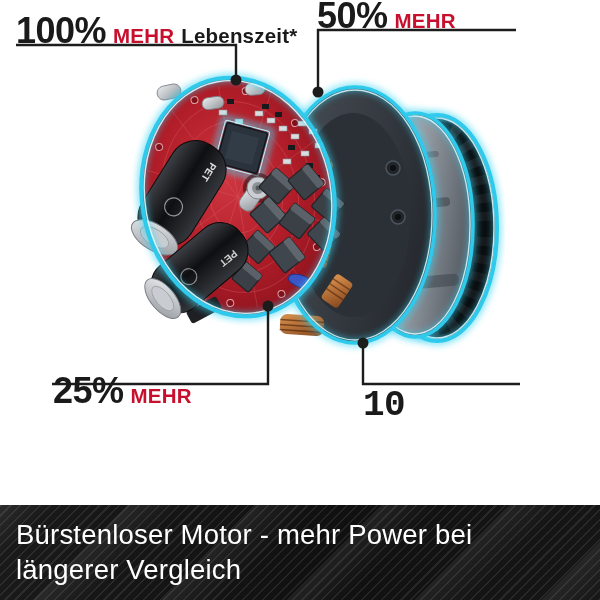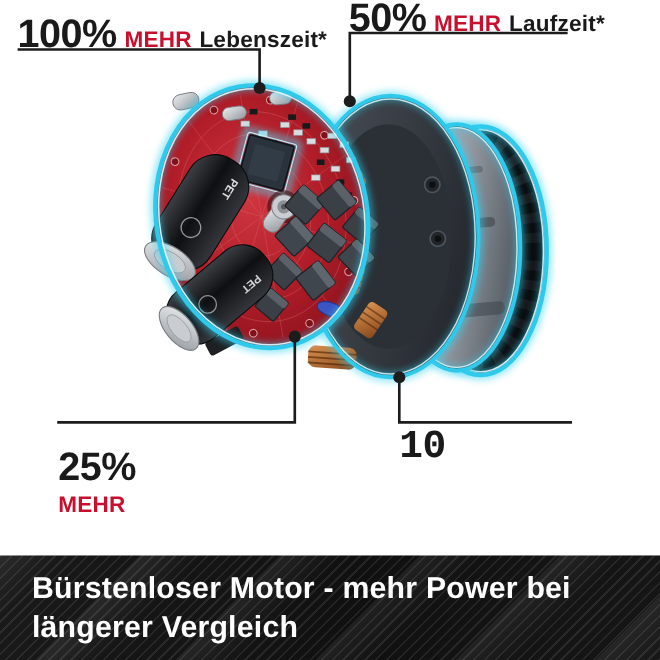--- a/index.html
+++ b/index.html
@@ -15,21 +15,21 @@
   .callout{
     position:absolute;display:flex;align-items:baseline;gap:7px;
     font-weight:bold;color:#1a1a1a;white-space:nowrap;z-index:3;
     line-height:1;
   }
   .callout .big{font-size:36px;letter-spacing:-0.5px;}
   .callout .red{font-size:20.5px;color:#c8102e;letter-spacing:0.2px;}
   .callout .lbl{font-size:20.5px;letter-spacing:0.2px;}
   .c-tl{left:16px;top:13px;}
   .c-tr{left:317px;top:-2px;}
-  .c-bl{left:53px;top:406px;flex-direction:column;}
+  .c-bl{left:53px;top:373px;}
   .c-br{left:363px;top:388px;font-family:Liberation Mono, monospace;}
 
   
   .lines{position:absolute;left:0;top:0;z-index:2;pointer-events:none;}
 
   
   .motor{position:absolute;left:95px;top:55px;z-index:1;}
 
   
   .footnotes{
@@ -40,21 +40,21 @@
 
   
   .banner{
     position:absolute;left:0;top:505px;width:600px;height:95px;z-index:4;
     background:
       repeating-linear-gradient(135deg, rgba(255,255,255,0.085) 0 1.5px, rgba(255,255,255,0) 1.5px 7px),
       repeating-linear-gradient(135deg, rgba(255,255,255,0.05) 0 3px, rgba(0,0,0,0.18) 40px 90px),
       linear-gradient(100deg,#1f1f1f 0%,#141414 55%,#1b1b1b 100%);
   }
   .banner-title{
-    padding:12px 14px 0 29px;color:#ffffff;font-weight:bold;
+    padding:12px 14px 0 16px;color:#ffffff;font-weight:normal;
     font-size:27.5px;line-height:35px;letter-spacing:0.2px;
   }
   .banner-title span{display:block;}
 </style>
 </head>
 <body>
 
 <div class="stage">
 
   <svg class="motor" width="410" height="310" viewBox="0 0 410 310">
@@ -319,21 +319,20 @@
 
   <div class="callout c-tl">
     <span class="big">100%</span>
     <span class="red">MEHR</span>
     <span class="lbl">Lebenszeit*</span>
   </div>
 
   <div class="callout c-tr">
     <span class="big">50%</span>
     <span class="red">MEHR</span>
-    <span class="lbl">Laufzeit*</span>
   </div>
 
   <div class="callout c-bl">
     <span class="big">25%</span>
     <span class="red">MEHR</span>
   </div>
 
   <div class="callout c-br">
     <span class="big">10</span>
   </div>

